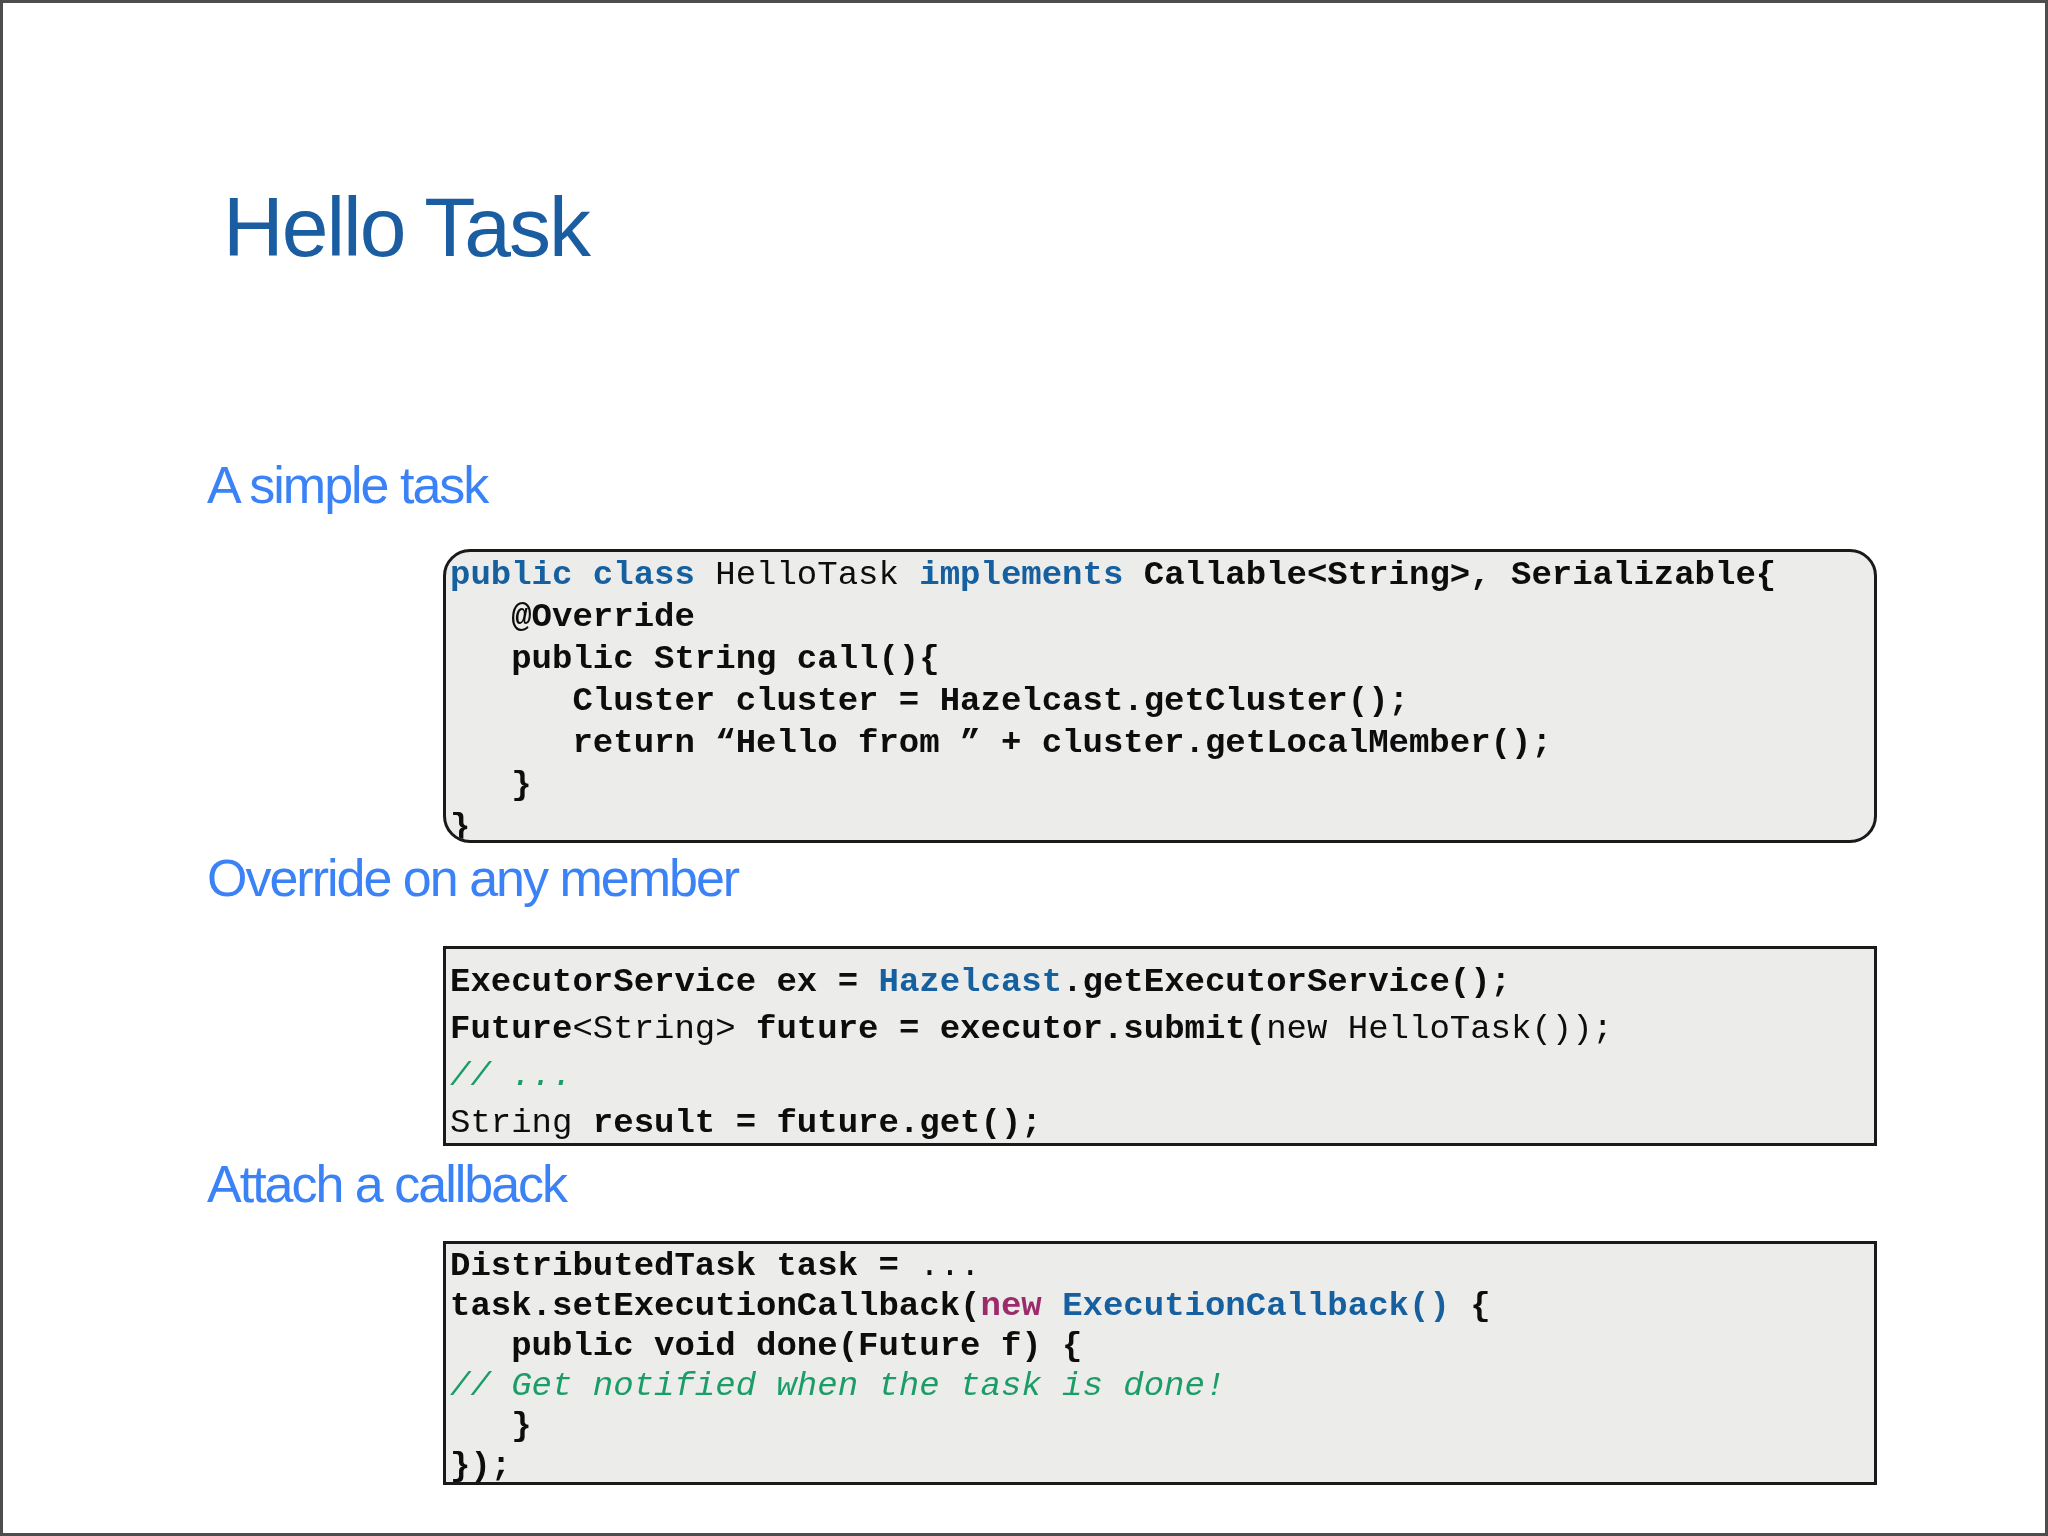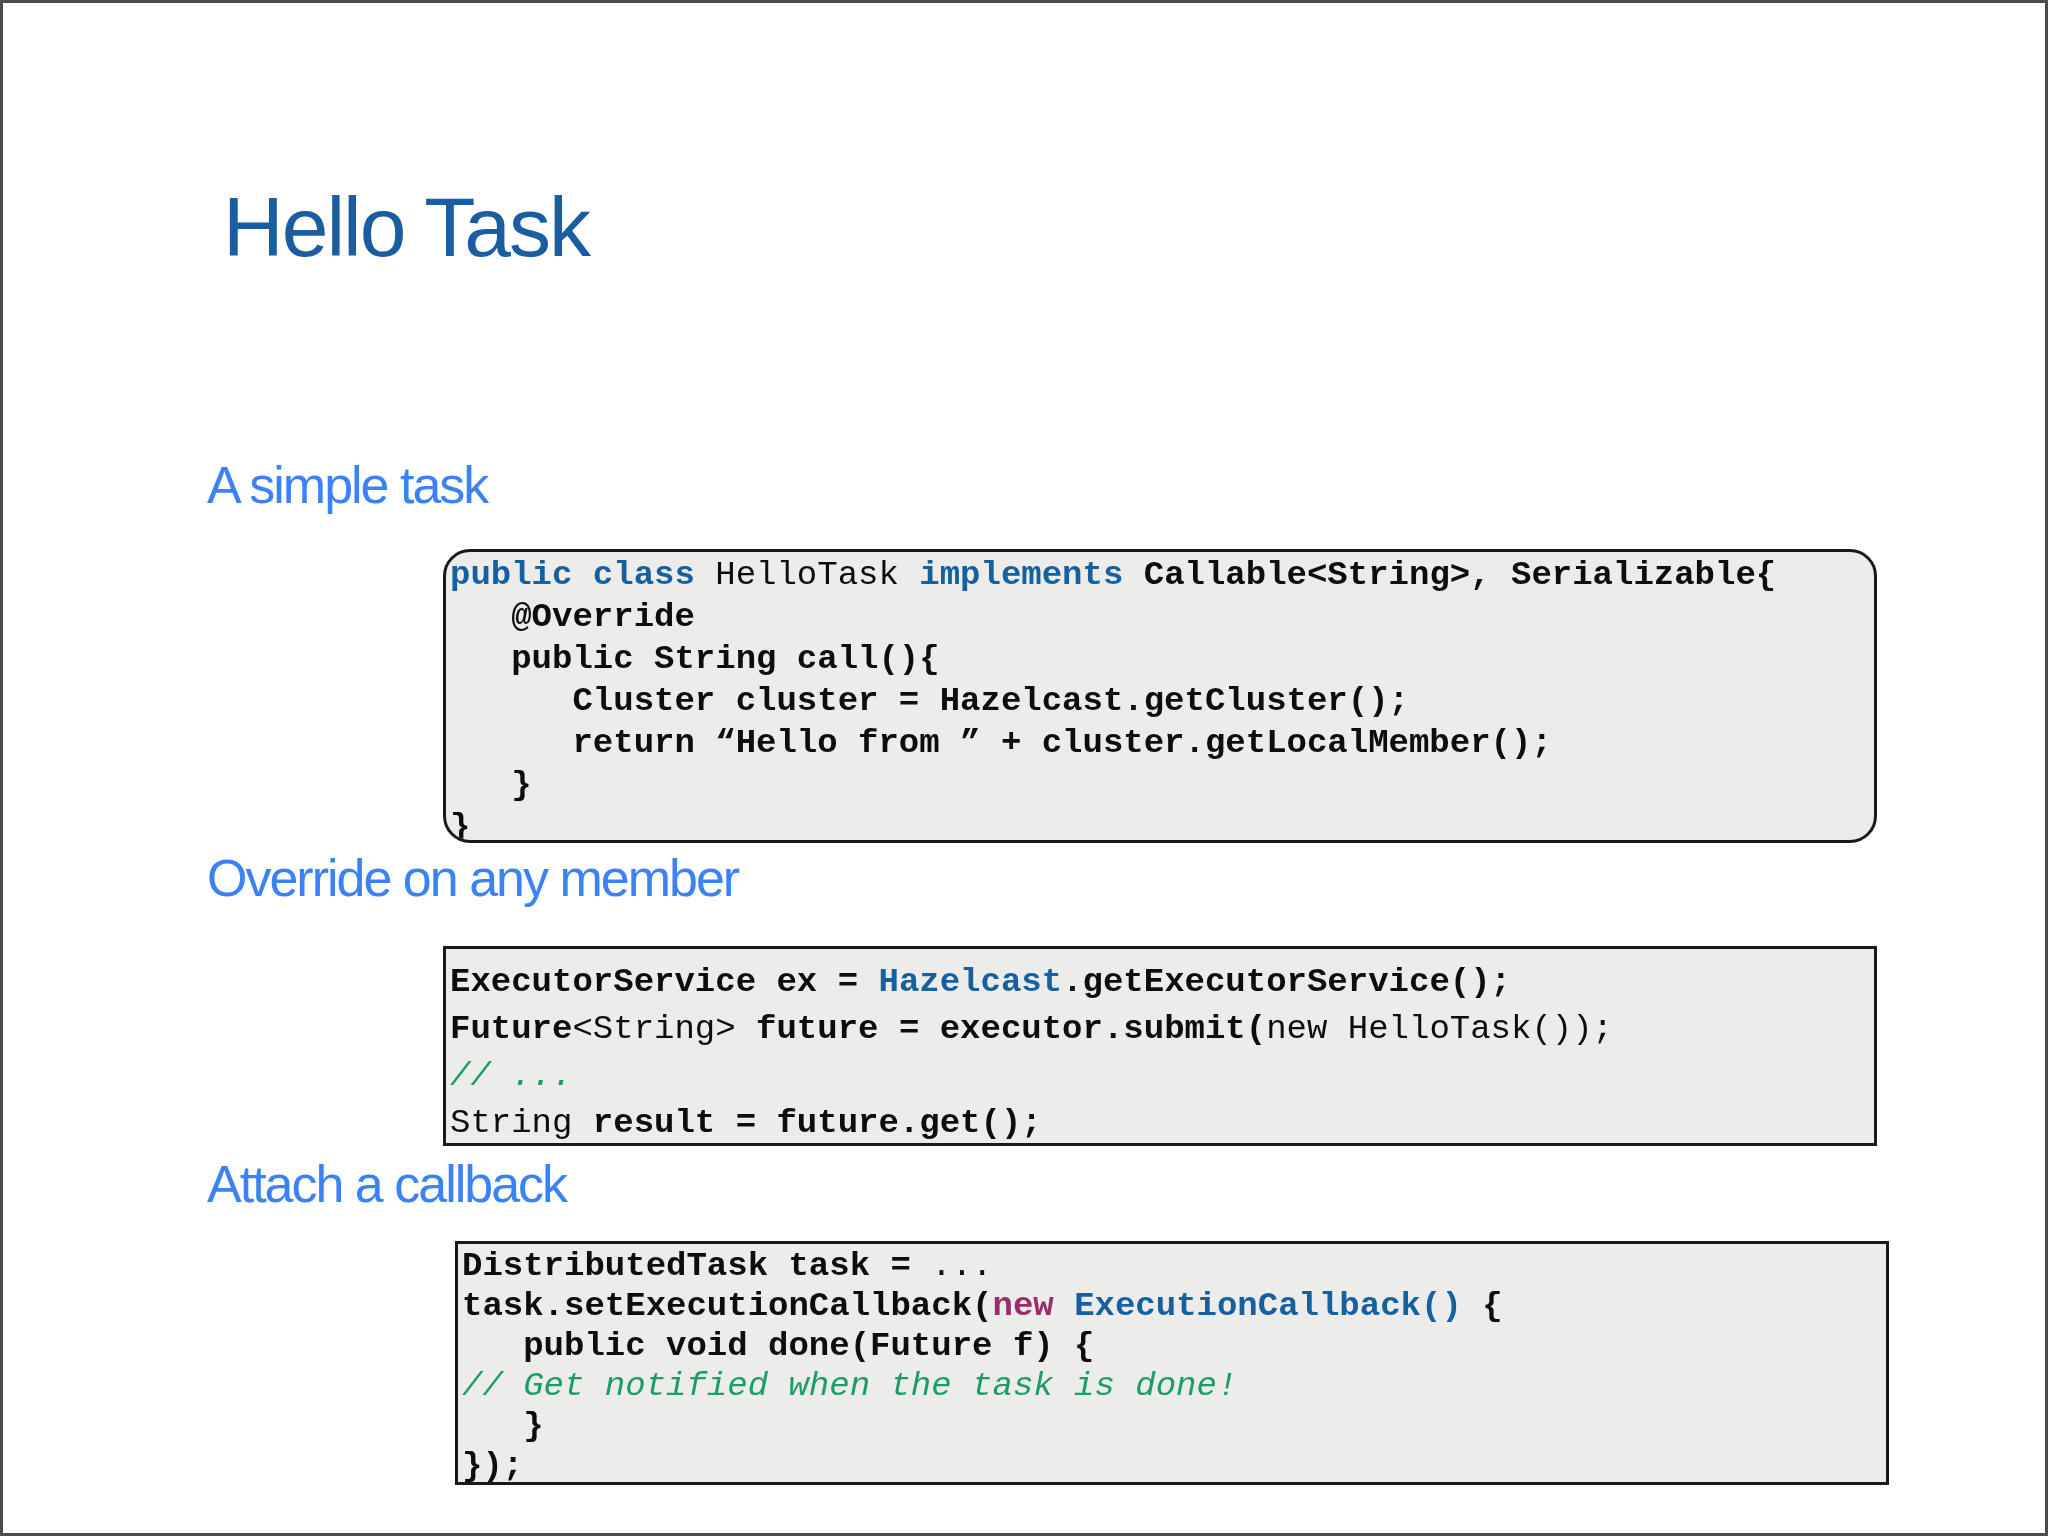--- a/index.html
+++ b/index.html
@@ -44,21 +44,21 @@
     background:var(--code-bg,#ececeb);
     border:3px solid var(--code-border,#1a1a1a);
     font-family:"Liberation Mono",monospace;
     font-size:34px;
     color:#0d0d0d;
     padding:2px 0 0 4px;
     overflow:hidden;
   }
   .sec0 .code{top:546px;height:294px;line-height:42px;border-radius:27px;}
   .sec1 .code{top:943px;height:200px;line-height:47px;padding-top:10px;}
-  .sec2 .code{top:1238px;height:244px;line-height:40px;margin-left:12px;}
+  .sec2 .code{top:1238px;height:244px;line-height:40px;}
   .line{white-space:pre;}
   .bold{font-weight:bold;}
   .plain{font-weight:normal;}
   .kw{color:var(--keyword-blue,#16609f);font-weight:bold;}
   .new{color:var(--keyword-magenta,#9b2b6b);font-weight:bold;}
   .comment{color:var(--comment-green,#1b9d67);font-style:italic;font-weight:normal;}
 </style>
 </head>
 <body>
 

